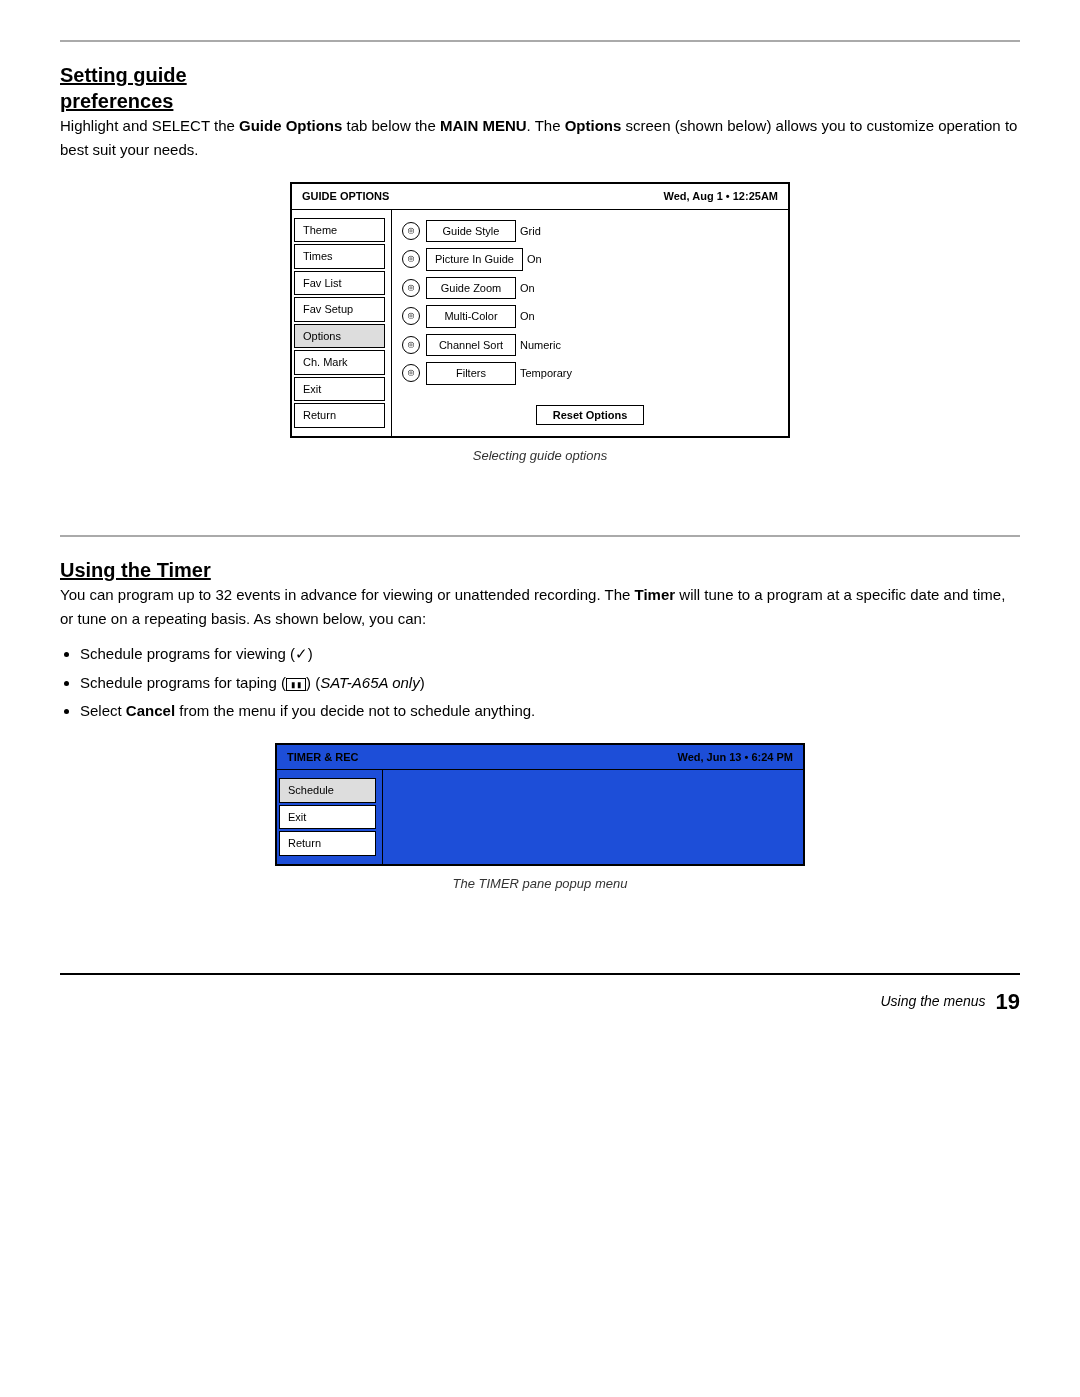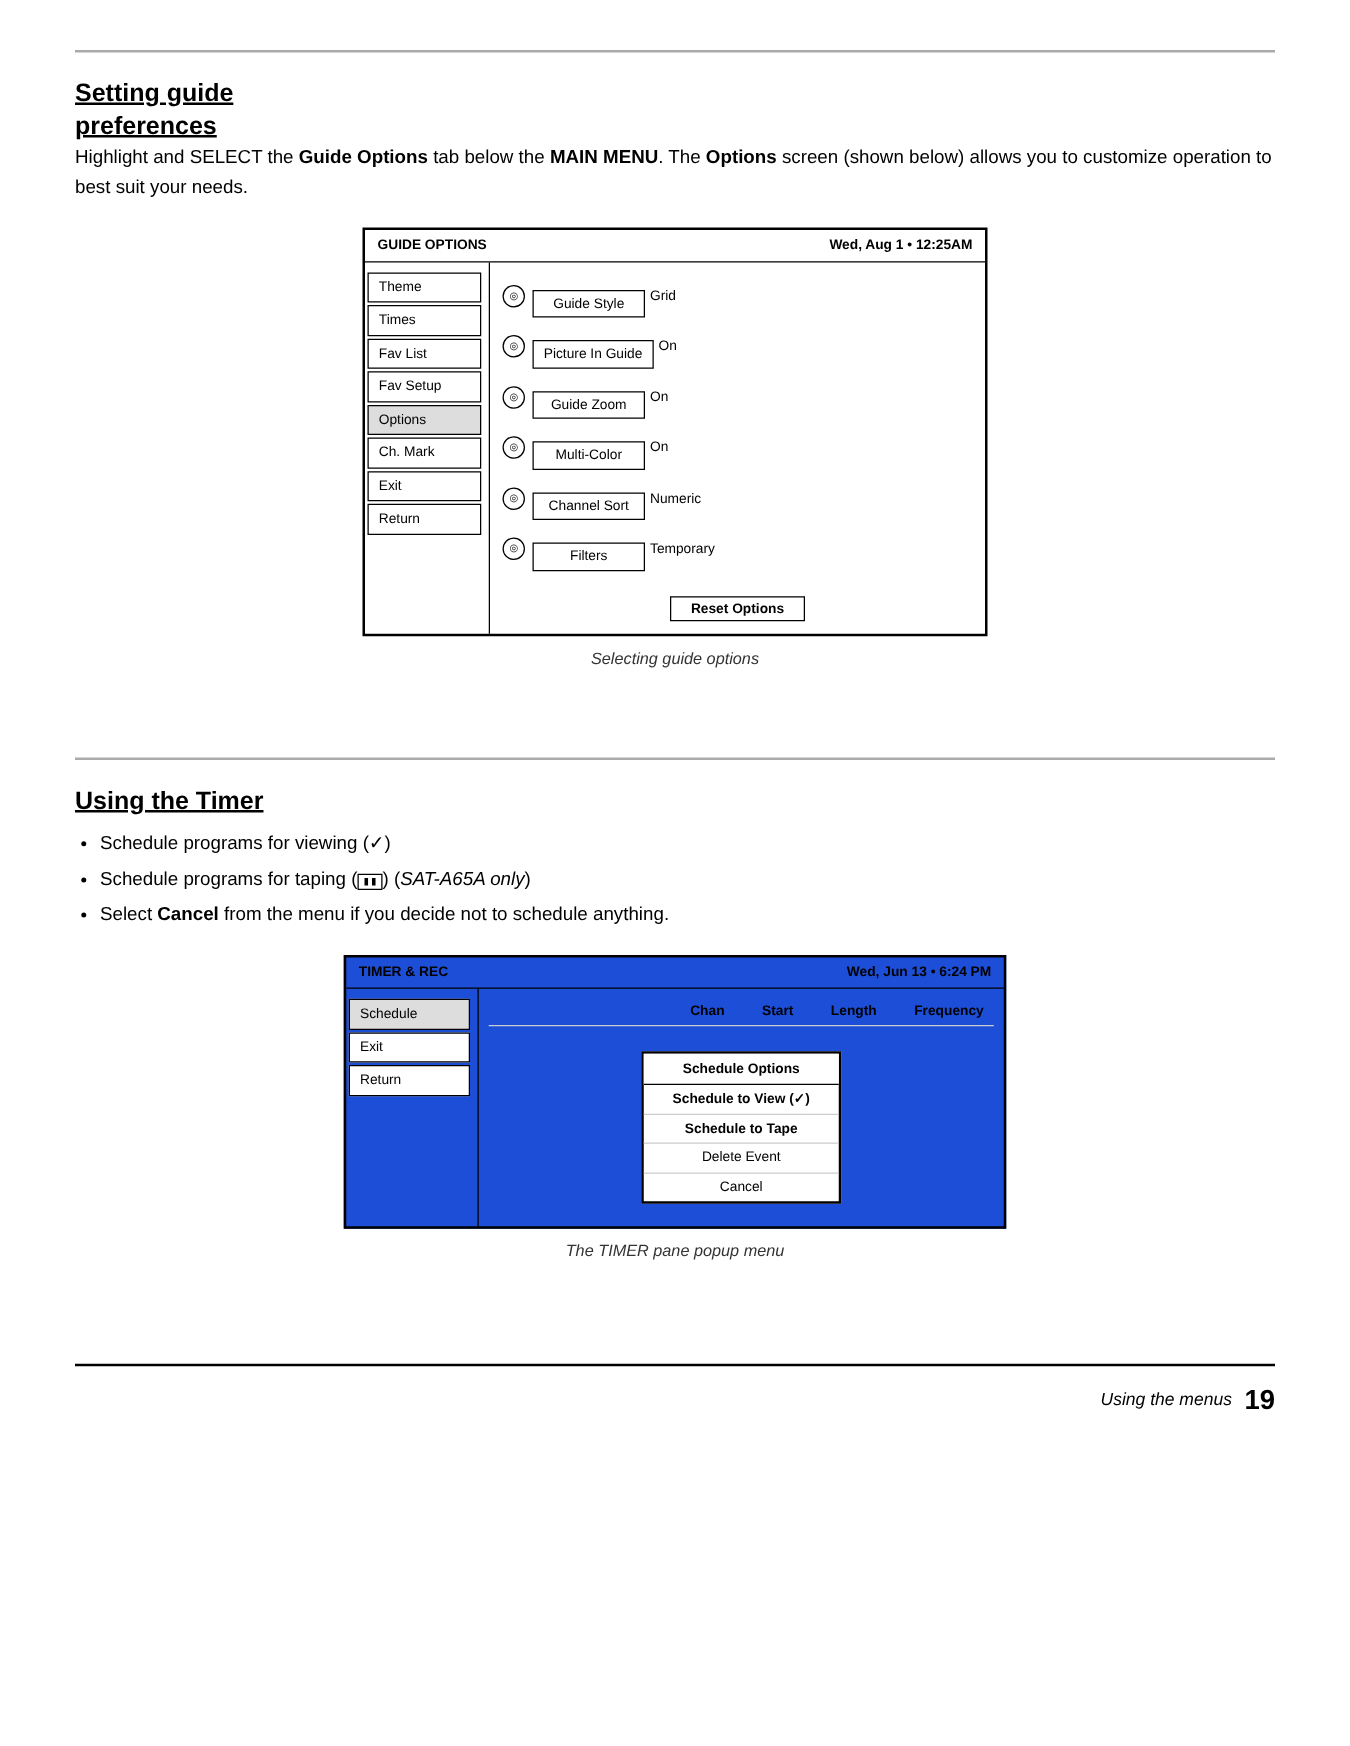--- a/index.html
+++ b/index.html
@@ -143,21 +143,20 @@
       margin-right: 6px;
       flex-shrink: 0;
     }
 
     .option-label-box {
       border: 1px solid #000;
       padding: 2px 8px;
       font-size: 11px;
       min-width: 90px;
       text-align: center;
-      margin-top: 12px;
     }
 
     .option-value {
       font-size: 11px;
       margin-left: 4px;
     }
 
     .reset-btn {
       border: 1.5px solid #000;
       padding: 3px 16px;
@@ -349,20 +348,23 @@
   </div>
 </div>
 
 <div class="section">
   <div class="section-title">
     <h2>
       <span>Using the Timer</span>
     </h2>
   </div>
   <div class="section-content">
+    <p>
+      <span>You can program up to 32 events in advance for viewing or unattended recording. The </span><strong>Timer</strong><span> will tune to a program at a specific date and time, or tune on a repeating basis. As shown below, you can:</span>
+    </p>
     <ul class="bullet-list">
       <li>
         Schedule programs for viewing (✓)
       </li>
       <li>
         Schedule programs for taping (<span style="font-size:10px;border:1px solid #000;padding:0 3px;font-family:monospace;">▮▮</span>) (<em>SAT-A65A only</em>)
       </li>
       <li>
         Select <strong>Cancel</strong> from the menu if you decide not to schedule anything.
       </li>
@@ -373,36 +375,20 @@
         <div class="timer-header">
           <span>TIMER &amp; REC</span>
           <span>Wed, Jun 13  •  6:24 PM</span>
         </div>
         <div class="timer-body">
           <div class="timer-sidebar">
             <div class="tab-item selected">Schedule</div>
             <div class="tab-item">Exit</div>
             <div class="tab-item">Return</div>
           </div>
-          <div class="timer-main">
-            <div class="timer-col-headers">
-              <span>Chan</span>
-              <span>Start</span>
-              <span>Length</span>
-              <span>Frequency</span>
-            </div>
-
-            <div class="popup-menu">
-              <div class="popup-title">Schedule Options</div>
-              <div class="popup-item bold">Schedule to View (✓)</div>
-              <div class="popup-item bold">Schedule to Tape</div>
-              <div class="popup-item">Delete Event</div>
-              <div class="popup-item">Cancel</div>
-            </div>
-          </div>
         </div>
       </div>
       <div class="screen-caption">The TIMER pane popup menu</div>
     </div>
   </div>
 </div>
 
 <div class="page-footer">
   <span class="footer-text">Using the menus</span>
   <span class="footer-page">19</span>

